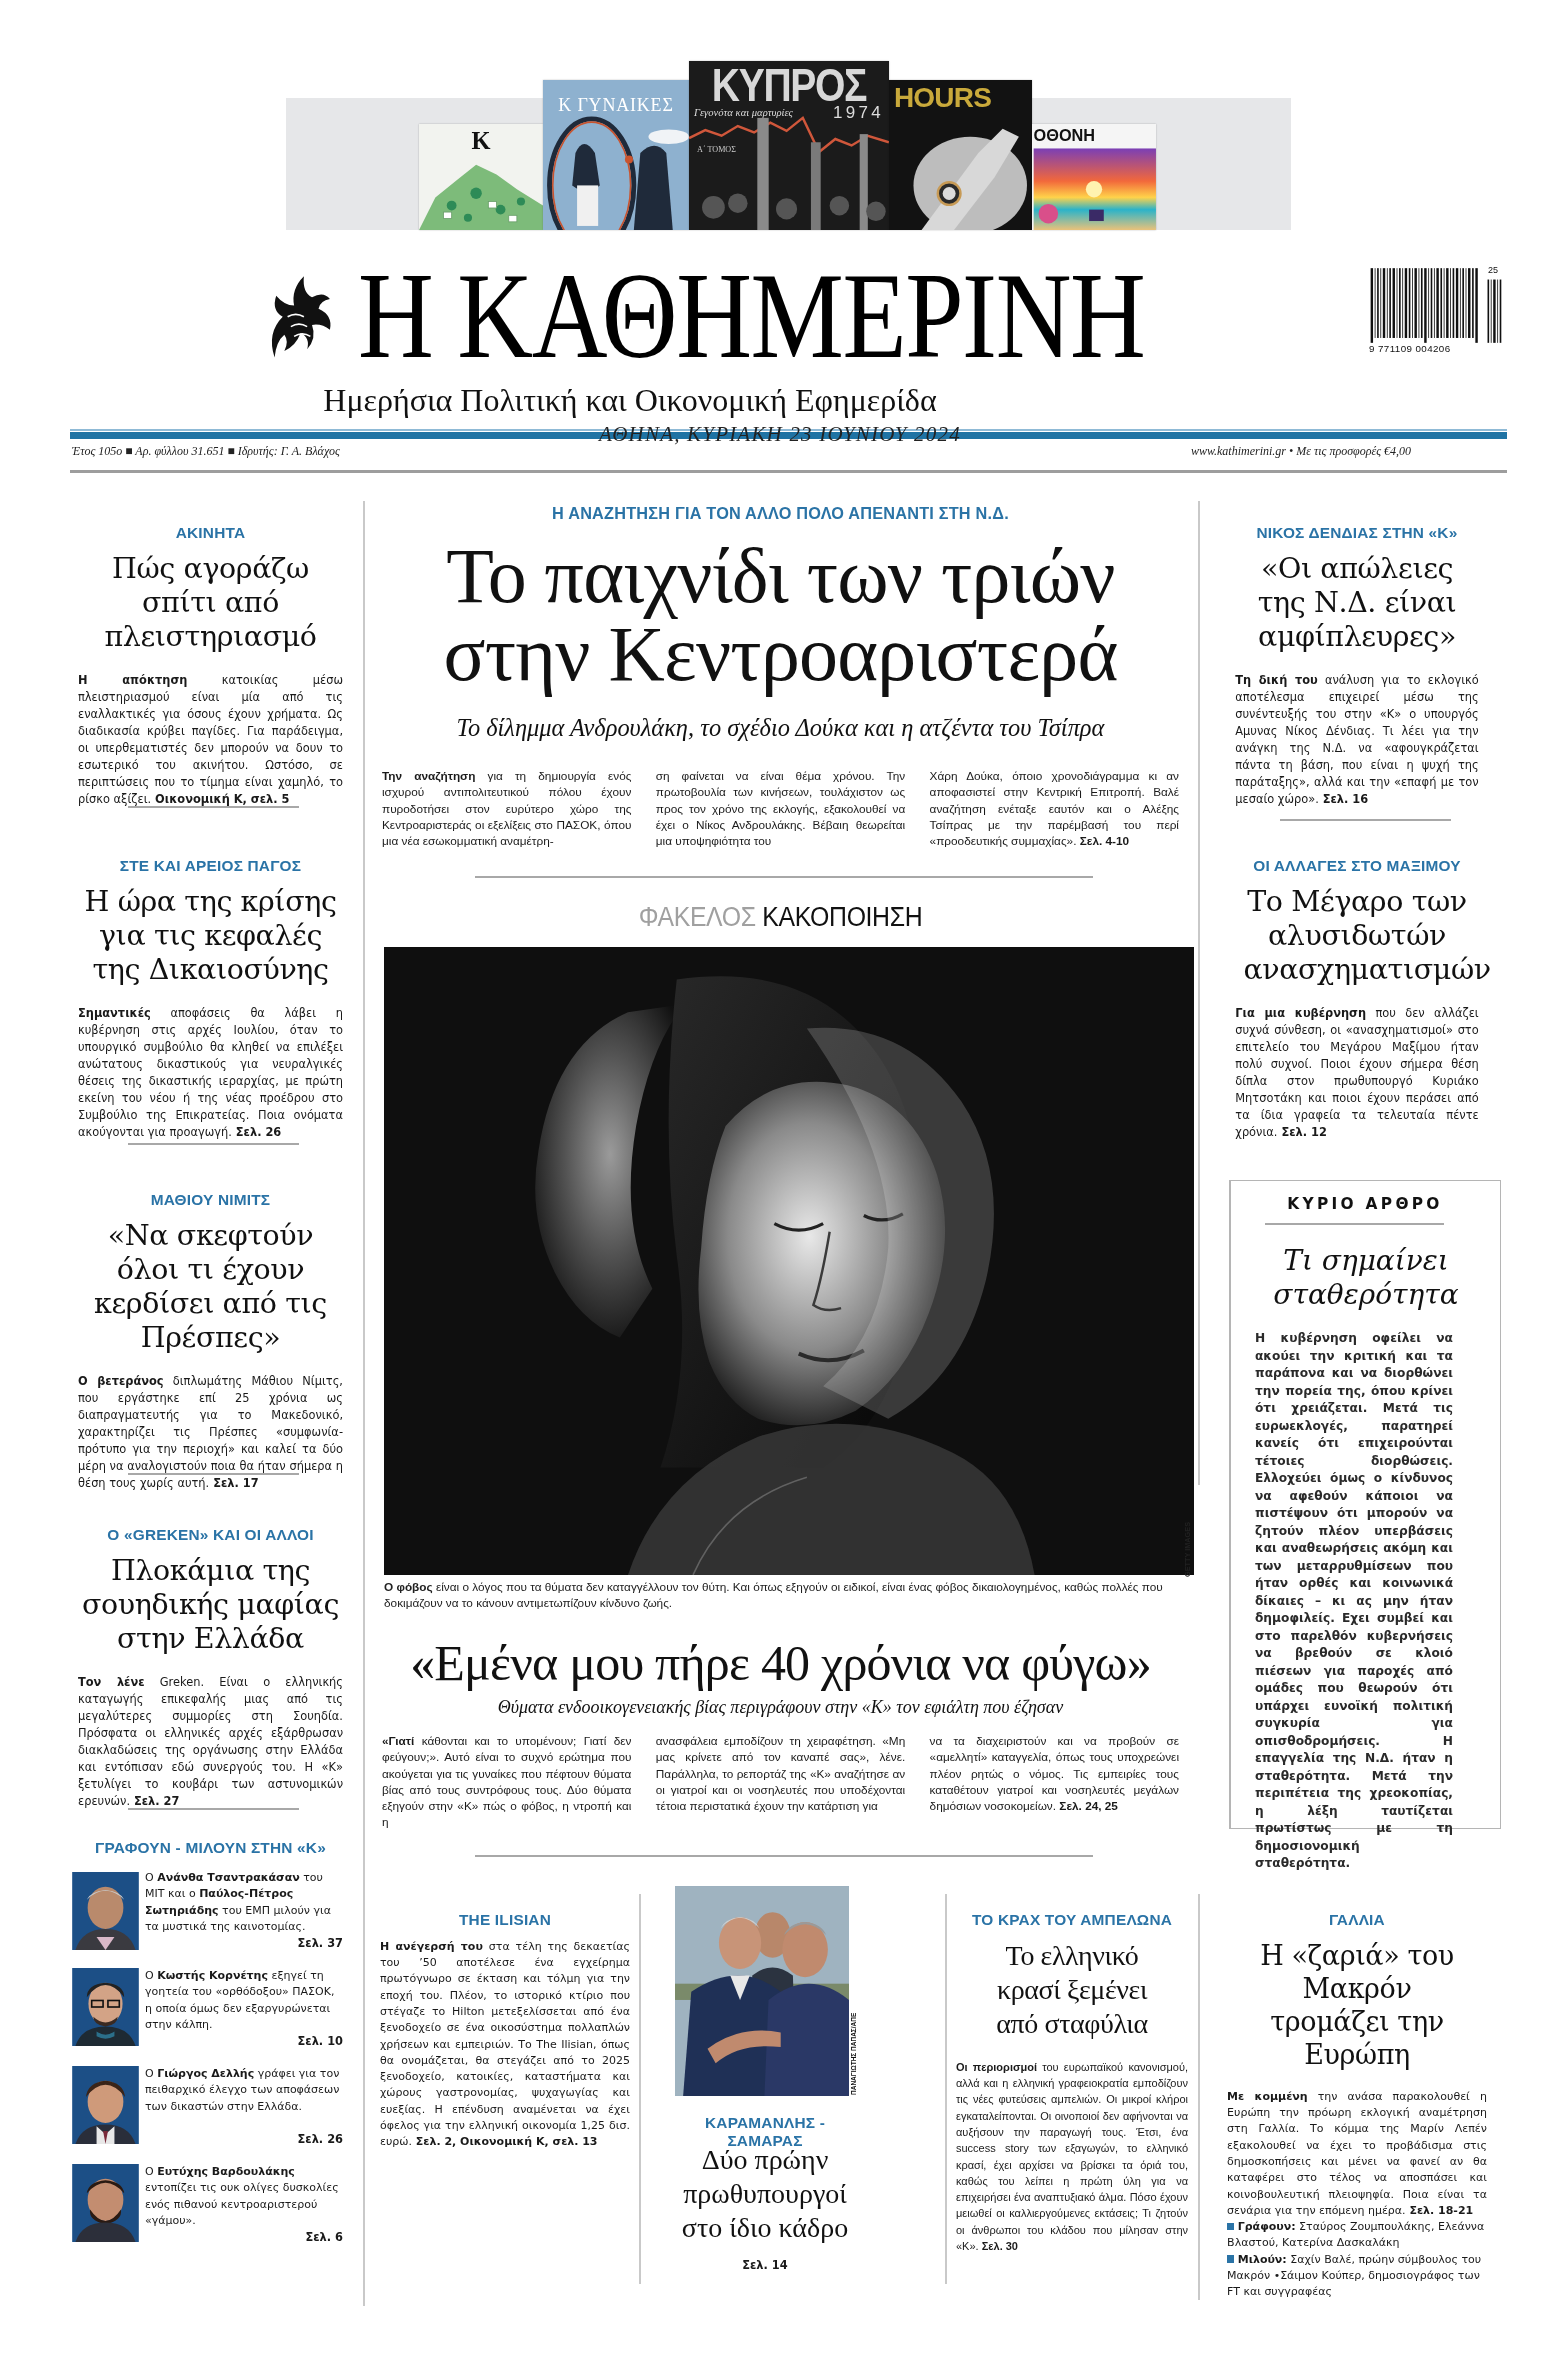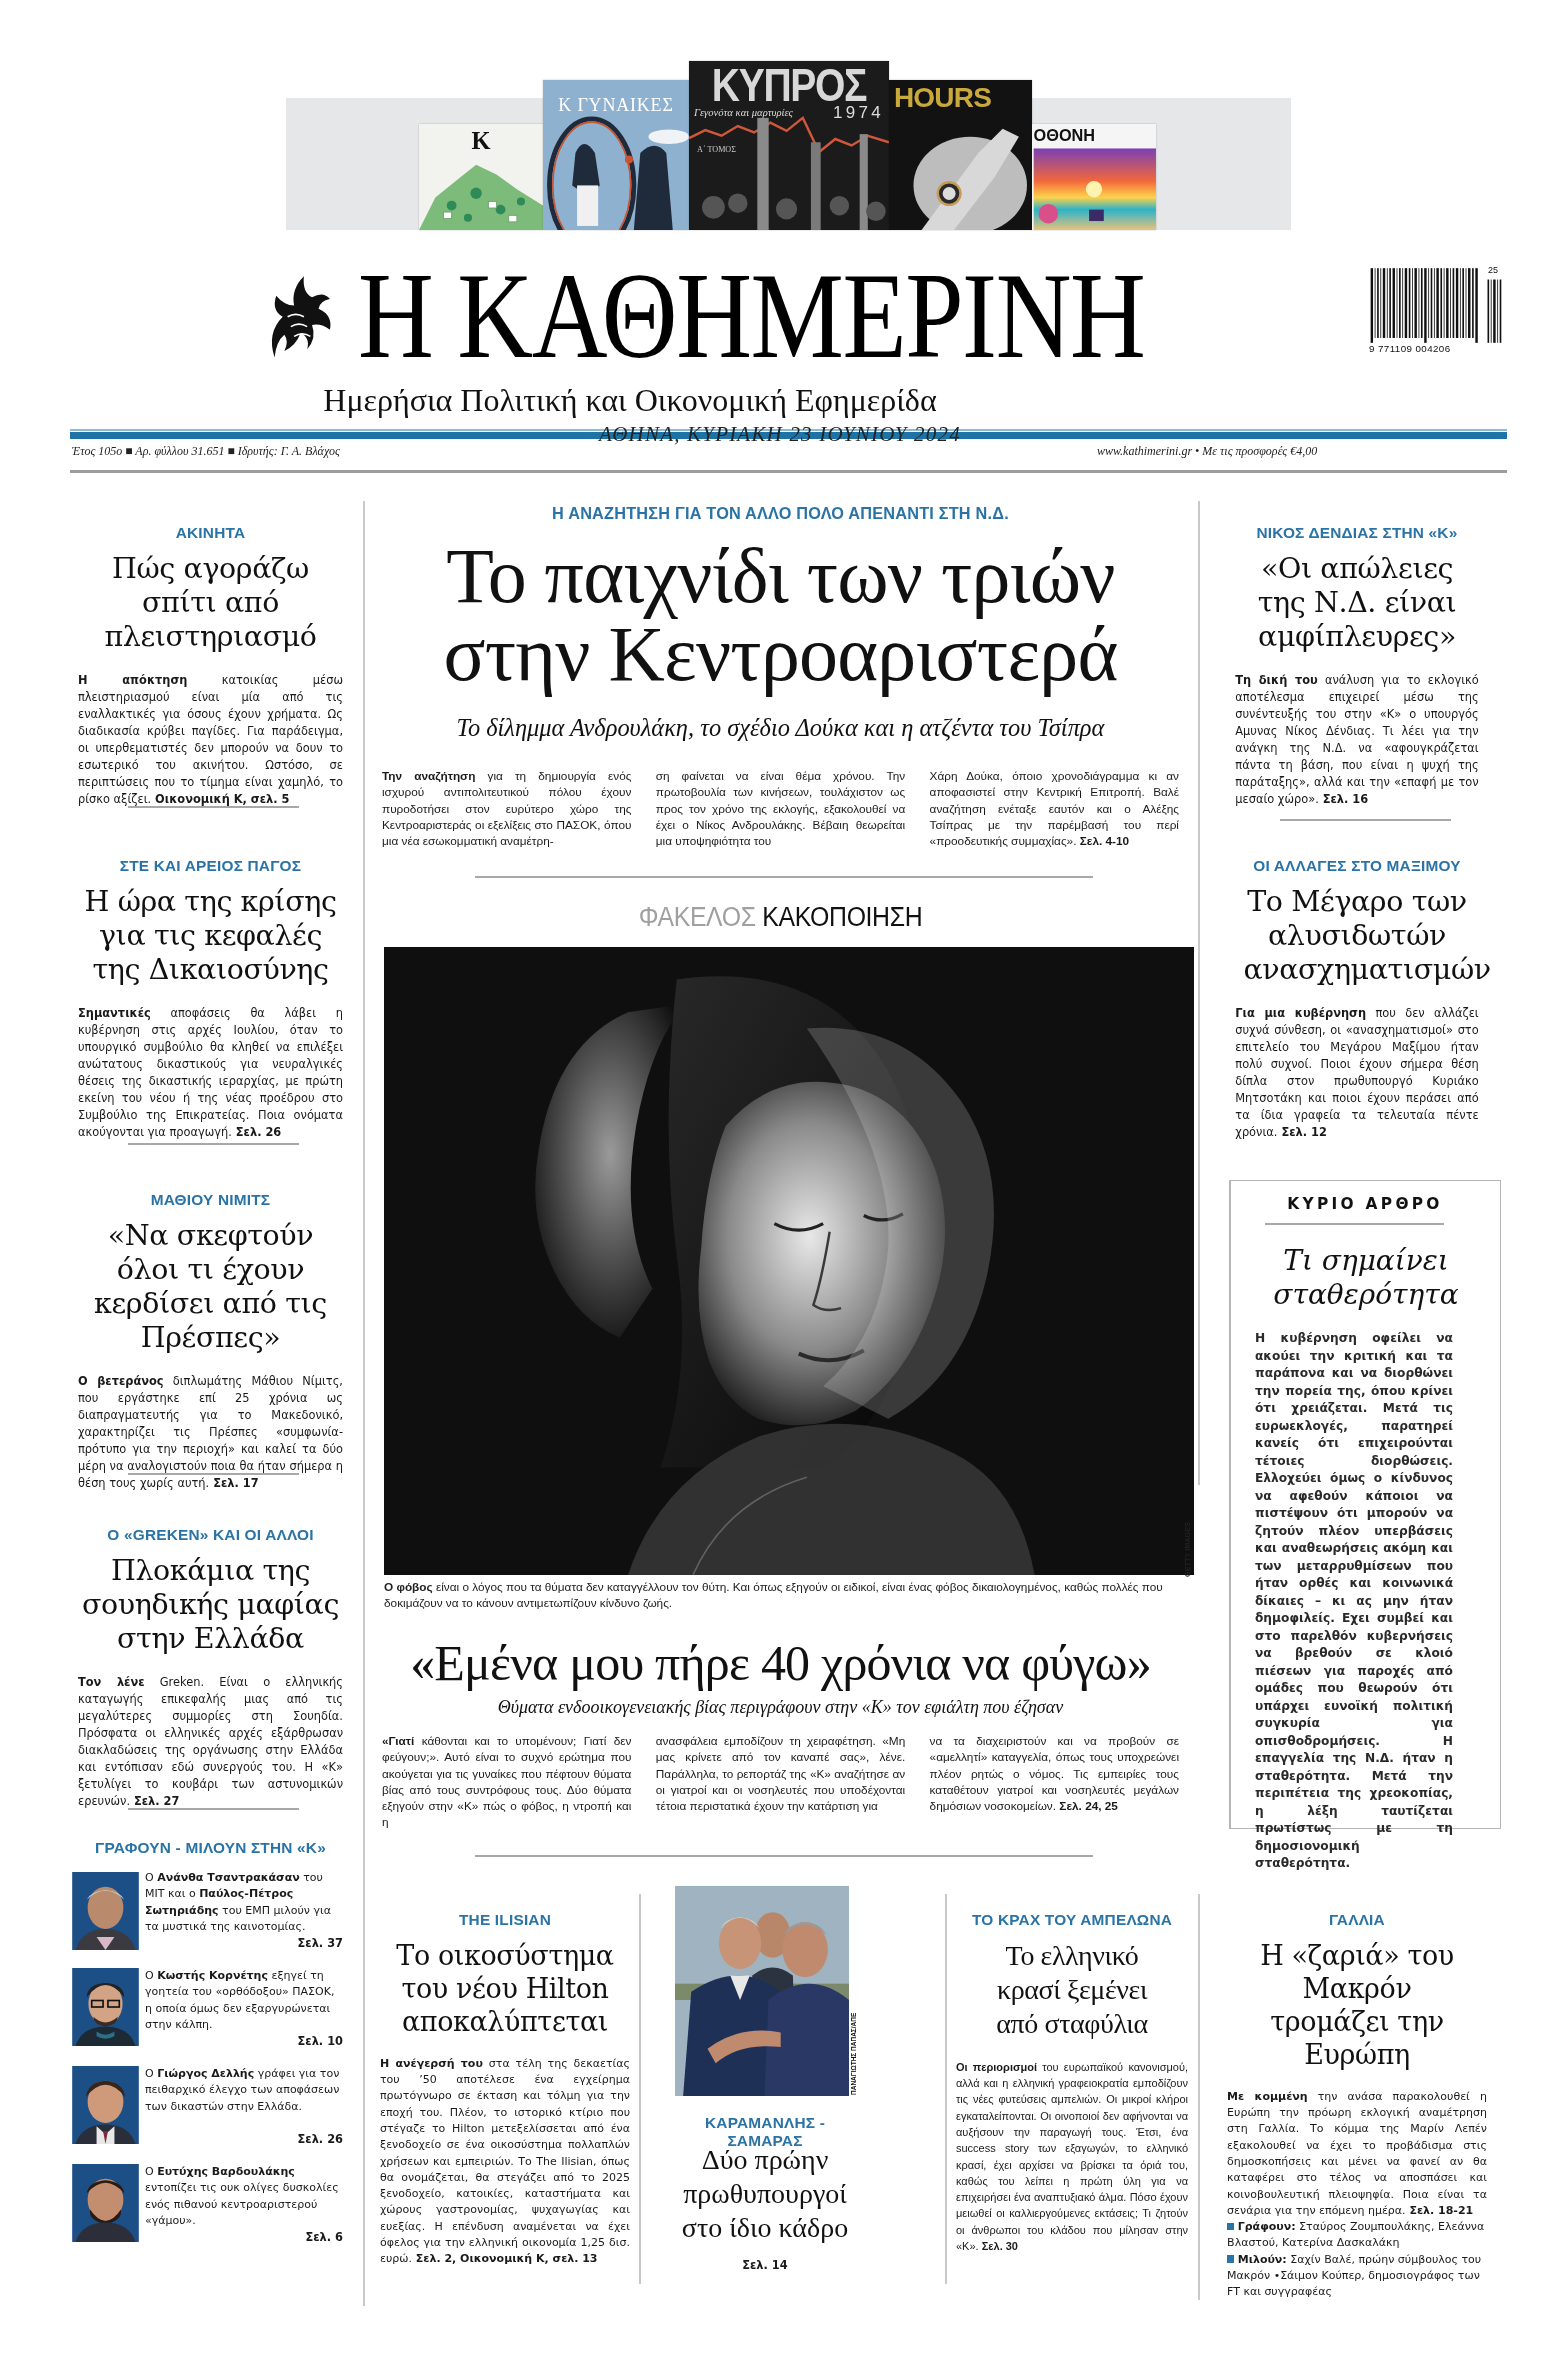--- a/index.html
+++ b/index.html
@@ -187,21 +187,21 @@
   </svg>
   <div style="position:absolute;left:119px;top:-3.3px;font-family:'Liberation Sans',sans-serif;font-size:9px;">25</div>
   <div style="position:absolute;left:0;top:75px;font-family:'Liberation Sans',sans-serif;font-size:9.8px;letter-spacing:0.4px;">9 771109 004206</div>
 </div>
 <div class="abs tagline">Ημερήσια Πολιτική και Οικονομική Εφημερίδα</div>
 
 <div class="abs rule-blue-thin"></div>
 <div class="abs rule-blue"></div>
 <div class="abs dateline" style="left:72px;">Έτος 105ο ■ Αρ. φύλλου 31.651 ■ Ιδρυτής: Γ. Α. Βλάχος</div>
 <div class="abs dateline" style="left:585px;width:390px;text-align:center;font-size:21px;letter-spacing:1.2px;top:422px;">ΑΘΗΝΑ, ΚΥΡΙΑΚΗ 23 ΙΟΥΝΙΟΥ 2024</div>
-<div class="abs dateline" style="left:1097px;width:408px;text-align:left;">www.kathimerini.gr • Με τις προσφορές €4,00</div>
+<div class="abs dateline" style="left:1097px;width:408px;text-align:center;">www.kathimerini.gr • Με τις προσφορές €4,00</div>
 <div class="abs rule-grey"></div>
 
 <div class="abs vdiv" style="left:363px;top:501px;height:1805px;"></div>
 <div class="abs vdiv" style="left:1198px;top:501px;height:984px;"></div>
 <div class="abs vdiv" style="left:1198px;top:1894px;height:406px;"></div>
 <div class="abs vdiv" style="left:639px;top:1894px;height:390px;"></div>
 <div class="abs vdiv" style="left:945px;top:1894px;height:390px;"></div>
 
 <div class="side-story" style="left:78px;top:504px;width:265px;">
   <div class="kicker">ΑΚΙΝΗΤΑ</div>
@@ -364,21 +364,20 @@
 
 <div class="abs" style="left:1229px;top:1180px;width:272px;height:649px;border:1.6px solid #b5b5b5;border-left:none;"></div>
 <div class="abs" style="left:1229px;top:1180px;width:1.6px;height:649px;background:#b5b5b5;"></div>
 <div class="abs" style="left:1229px;top:1195px;width:272px;text-align:center;font-family:'DejaVu Sans',sans-serif;font-weight:bold;font-size:15.4px;letter-spacing:3.3px;">ΚΥΡΙΟ ΑΡΘΡΟ</div>
 <div class="abs" style="left:1265px;top:1223px;width:179px;height:1.6px;background:#a8a8a8;"></div>
 <div class="abs head" style="left:1244px;top:1244px;width:244px;font-style:italic;font-size:28px;line-height:34px;">Τι σημαίνει σταθερότητα</div>
 <div class="abs body" style="left:1255px;top:1330px;width:198px;font-size:12.2px;line-height:17.5px;font-weight:bold;color:#2a2a2a;">Η κυβέρνηση οφείλει να ακούει την κριτική και τα παράπονα και να διορθώνει την πορεία της, όπου κρίνει ότι χρειάζεται. Μετά τις ευρωεκλογές, παρατηρεί κανείς ότι επιχειρούνται τέτοιες διορθώσεις. Ελλοχεύει όμως ο κίνδυνος να αφεθούν κάποιοι να πιστέψουν ότι μπορούν να ζητούν πλέον υπερβάσεις και αναθεωρήσεις ακόμη και των μεταρρυθμίσεων που ήταν ορθές και κοινωνικά δίκαιες – κι ας μην ήταν δημοφιλείς. Εχει συμβεί και στο παρελθόν κυβερνήσεις να βρεθούν σε κλοιό πιέσεων για παροχές από ομάδες που θεωρούν ότι υπάρχει ευνοϊκή πολιτική συγκυρία για οπισθοδρομήσεις. Η επαγγελία της Ν.Δ. ήταν η σταθερότητα. Μετά την περιπέτεια της χρεοκοπίας, η λέξη ταυτίζεται πρωτίστως με τη δημοσιονομική σταθερότητα.</div>
 
 <div class="side-story" style="left:380px;top:1891px;width:250px;">
   <div class="kicker">THE ILISIAN</div>
-  <div class="head" style="padding:0 13px;font-size:27px;line-height:33px;">Το οικοσύστημα του νέου Hilton αποκαλύπτεται</div>
   <div class="body" style="font-size:11px;line-height:16.3px;"><b>Η ανέγερσή του</b><span> στα τέλη της δεκαετίας του ’50 αποτέλεσε ένα εγχείρημα πρωτόγνωρο σε έκταση και τόλμη για την εποχή του. Πλέον, το ιστορικό κτίριο που στέγαζε το Hilton μετεξελίσσεται από ένα ξενοδοχείο σε ένα οικοσύστημα πολλαπλών χρήσεων και εμπειριών. Το The Ilisian, όπως θα ονομάζεται, θα στεγάζει από το 2025 ξενοδοχείο, κατοικίες, καταστήματα και χώρους γαστρονομίας, ψυχαγωγίας και ευεξίας. Η επένδυση αναμένεται να έχει όφελος για την ελληνική οικονομία 1,25 δισ. ευρώ.</span><b> Σελ. 2, Οικονομική Κ, σελ. 13</b></div>
 </div>
 
 <div class="abs" style="left:675px;top:1886px;width:174px;height:210px;overflow:hidden;background:#8fa7b8;">
   <svg width="174" height="210" viewBox="0 0 214 258">
     <rect width="214" height="258" fill="#9fb3c0"></rect>
     <rect x="0" y="120" width="214" height="20" fill="#7a8a6a"></rect>
     <ellipse cx="120" cy="60" rx="22" ry="28" fill="#b8876a"></ellipse>
     <path d="M90 258 L95 110 q25-20 50 0 l5 148 z" fill="#2b3340"></path>
     <ellipse cx="80" cy="70" rx="26" ry="32" fill="#c89478"></ellipse>

